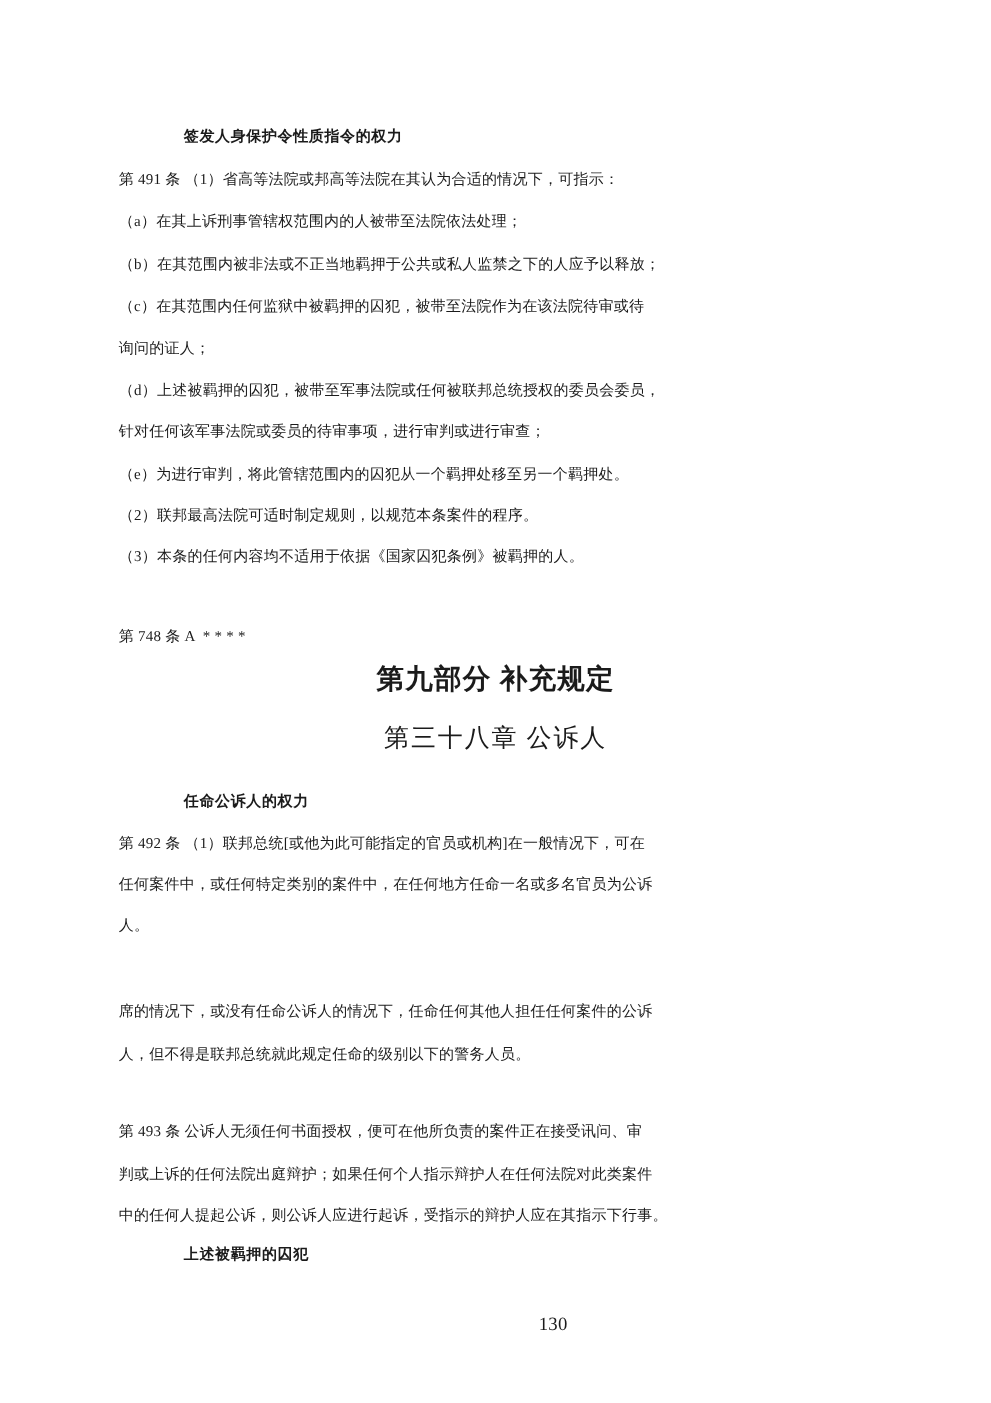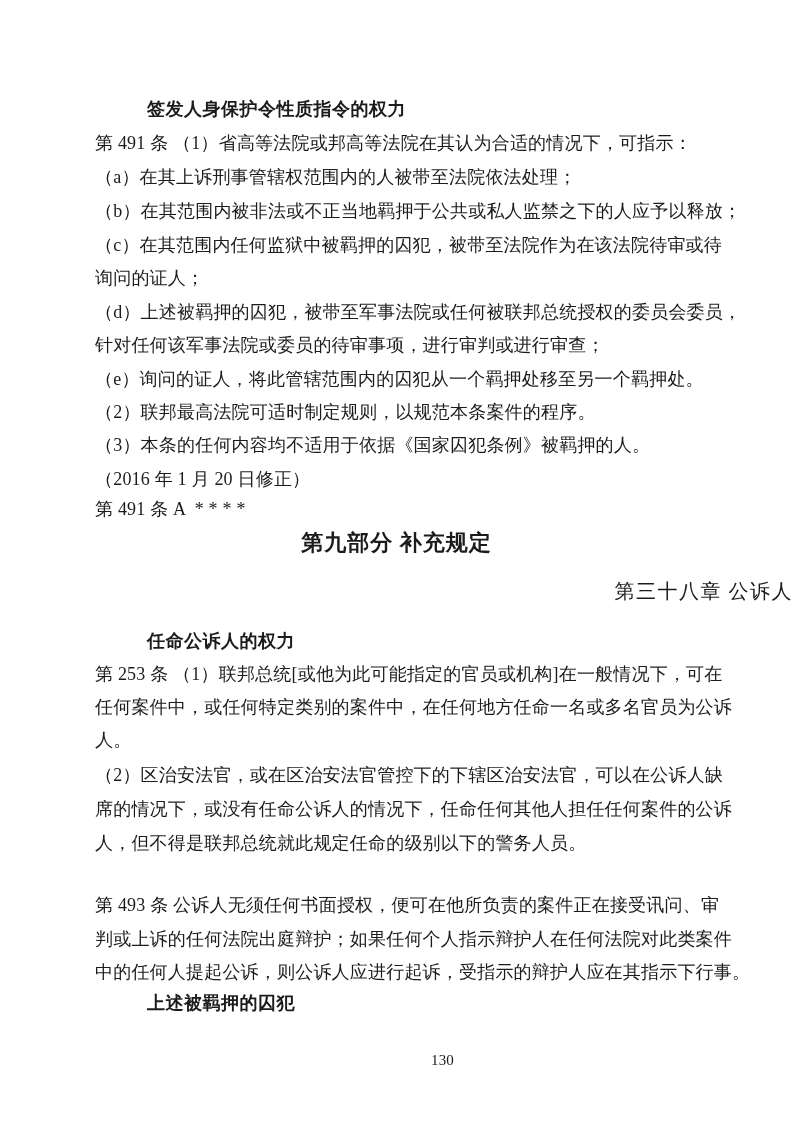--- a/index.html
+++ b/index.html
@@ -11,40 +11,40 @@
     color: #1b1b1b;
     overflow: hidden;
   }
   .page {
     position: absolute; inset: 0;
     background: #ffffff;
   }
   .line {
     position: absolute;
     left: 95px;
-    font-size: 18px;
+    font-size: 12px;
     line-height: 24px;
     white-space: pre;
     letter-spacing: 0.2px;
   }
   .sub-heading {
     left: 147px;
     font-weight: bold;
     letter-spacing: 0.5px;
   }
   .part-title {
     left: 0; width: 793px;
     text-align: center;
     font-weight: bold;
     font-size: 22px;
     letter-spacing: 1px;
   }
   .chapter-title {
     left: 0; width: 793px;
-    text-align: right;
+    text-align: center;
     font-size: 20px;
     letter-spacing: 1.5px;
   }
   .page-number {
     left: 0; width: 793px;
     text-align: center;
     font-size: 15px;
     padding-left: 46px;
   }
 </style>
@@ -55,35 +55,33 @@
 
   <div class="line sub-heading" style="top:97px">签发人身保护令性质指令的权力</div>
 
   <div class="line" style="top:131px">第 491 条 （1）省高等法院或邦高等法院在其认为合适的情况下，可指示：</div>
   <div class="line" style="top:165px">（a）在其上诉刑事管辖权范围内的人被带至法院依法处理；</div>
   <div class="line" style="top:199px">（b）在其范围内被非法或不正当地羁押于公共或私人监禁之下的人应予以释放；</div>
   <div class="line" style="top:233px">（c）在其范围内任何监狱中被羁押的囚犯，被带至法院作为在该法院待审或待</div>
   <div class="line" style="top:266px">询问的证人；</div>
   <div class="line" style="top:300px">（d）上述被羁押的囚犯，被带至军事法院或任何被联邦总统授权的委员会委员，</div>
   <div class="line" style="top:333px">针对任何该军事法院或委员的待审事项，进行审判或进行审查；</div>
-  <div class="line" style="top:367px">（e）询问的证人，将此管辖范围内的囚犯从一个羁押处移至另一个羁押处。</div>
+  <div class="line" style="top:367px">（e）为进行审判，将此管辖范围内的囚犯从一个羁押处移至另一个羁押处。</div>
   <div class="line" style="top:400px">（2）联邦最高法院可适时制定规则，以规范本条案件的程序。</div>
   <div class="line" style="top:433px">（3）本条的任何内容均不适用于依据《国家囚犯条例》被羁押的人。</div>
-  <div class="line" style="top:467px">（2016 年 1 月 20 日修正）</div>
-  <div class="line" style="top:497px">第 491 条 A  * * * *</div>
+  <div class="line" style="top:497px">第 748 条 A  * * * *</div>
 
   <div class="line part-title" style="top:531px">第九部分 补充规定</div>
   <div class="line chapter-title" style="top:579px">第三十八章 公诉人</div>
 
   <div class="line sub-heading" style="top:629px">任命公诉人的权力</div>
 
-  <div class="line" style="top:662px">第 253 条 （1）联邦总统[或他为此可能指定的官员或机构]在一般情况下，可在</div>
+  <div class="line" style="top:662px">第 492 条 （1）联邦总统[或他为此可能指定的官员或机构]在一般情况下，可在</div>
   <div class="line" style="top:695px">任何案件中，或任何特定类别的案件中，在任何地方任命一名或多名官员为公诉</div>
   <div class="line" style="top:728px">人。</div>
-  <div class="line" style="top:763px">（2）区治安法官，或在区治安法官管控下的下辖区治安法官，可以在公诉人缺</div>
   <div class="line" style="top:831px">人，但不得是联邦总统就此规定任命的级别以下的警务人员。</div>
   <div class="line" style="top:797px">席的情况下，或没有任命公诉人的情况下，任命任何其他人担任任何案件的公诉</div>
 
 
   <div class="line" style="top:893px">第 493 条 公诉人无须任何书面授权，便可在他所负责的案件正在接受讯问、审</div>
   <div class="line" style="top:960px">中的任何人提起公诉，则公诉人应进行起诉，受指示的辩护人应在其指示下行事。</div>
   <div class="line" style="top:927px">判或上诉的任何法院出庭辩护；如果任何个人指示辩护人在任何法院对此类案件</div>
 
   <div class="line sub-heading" style="top:991px">上述被羁押的囚犯</div>
 

